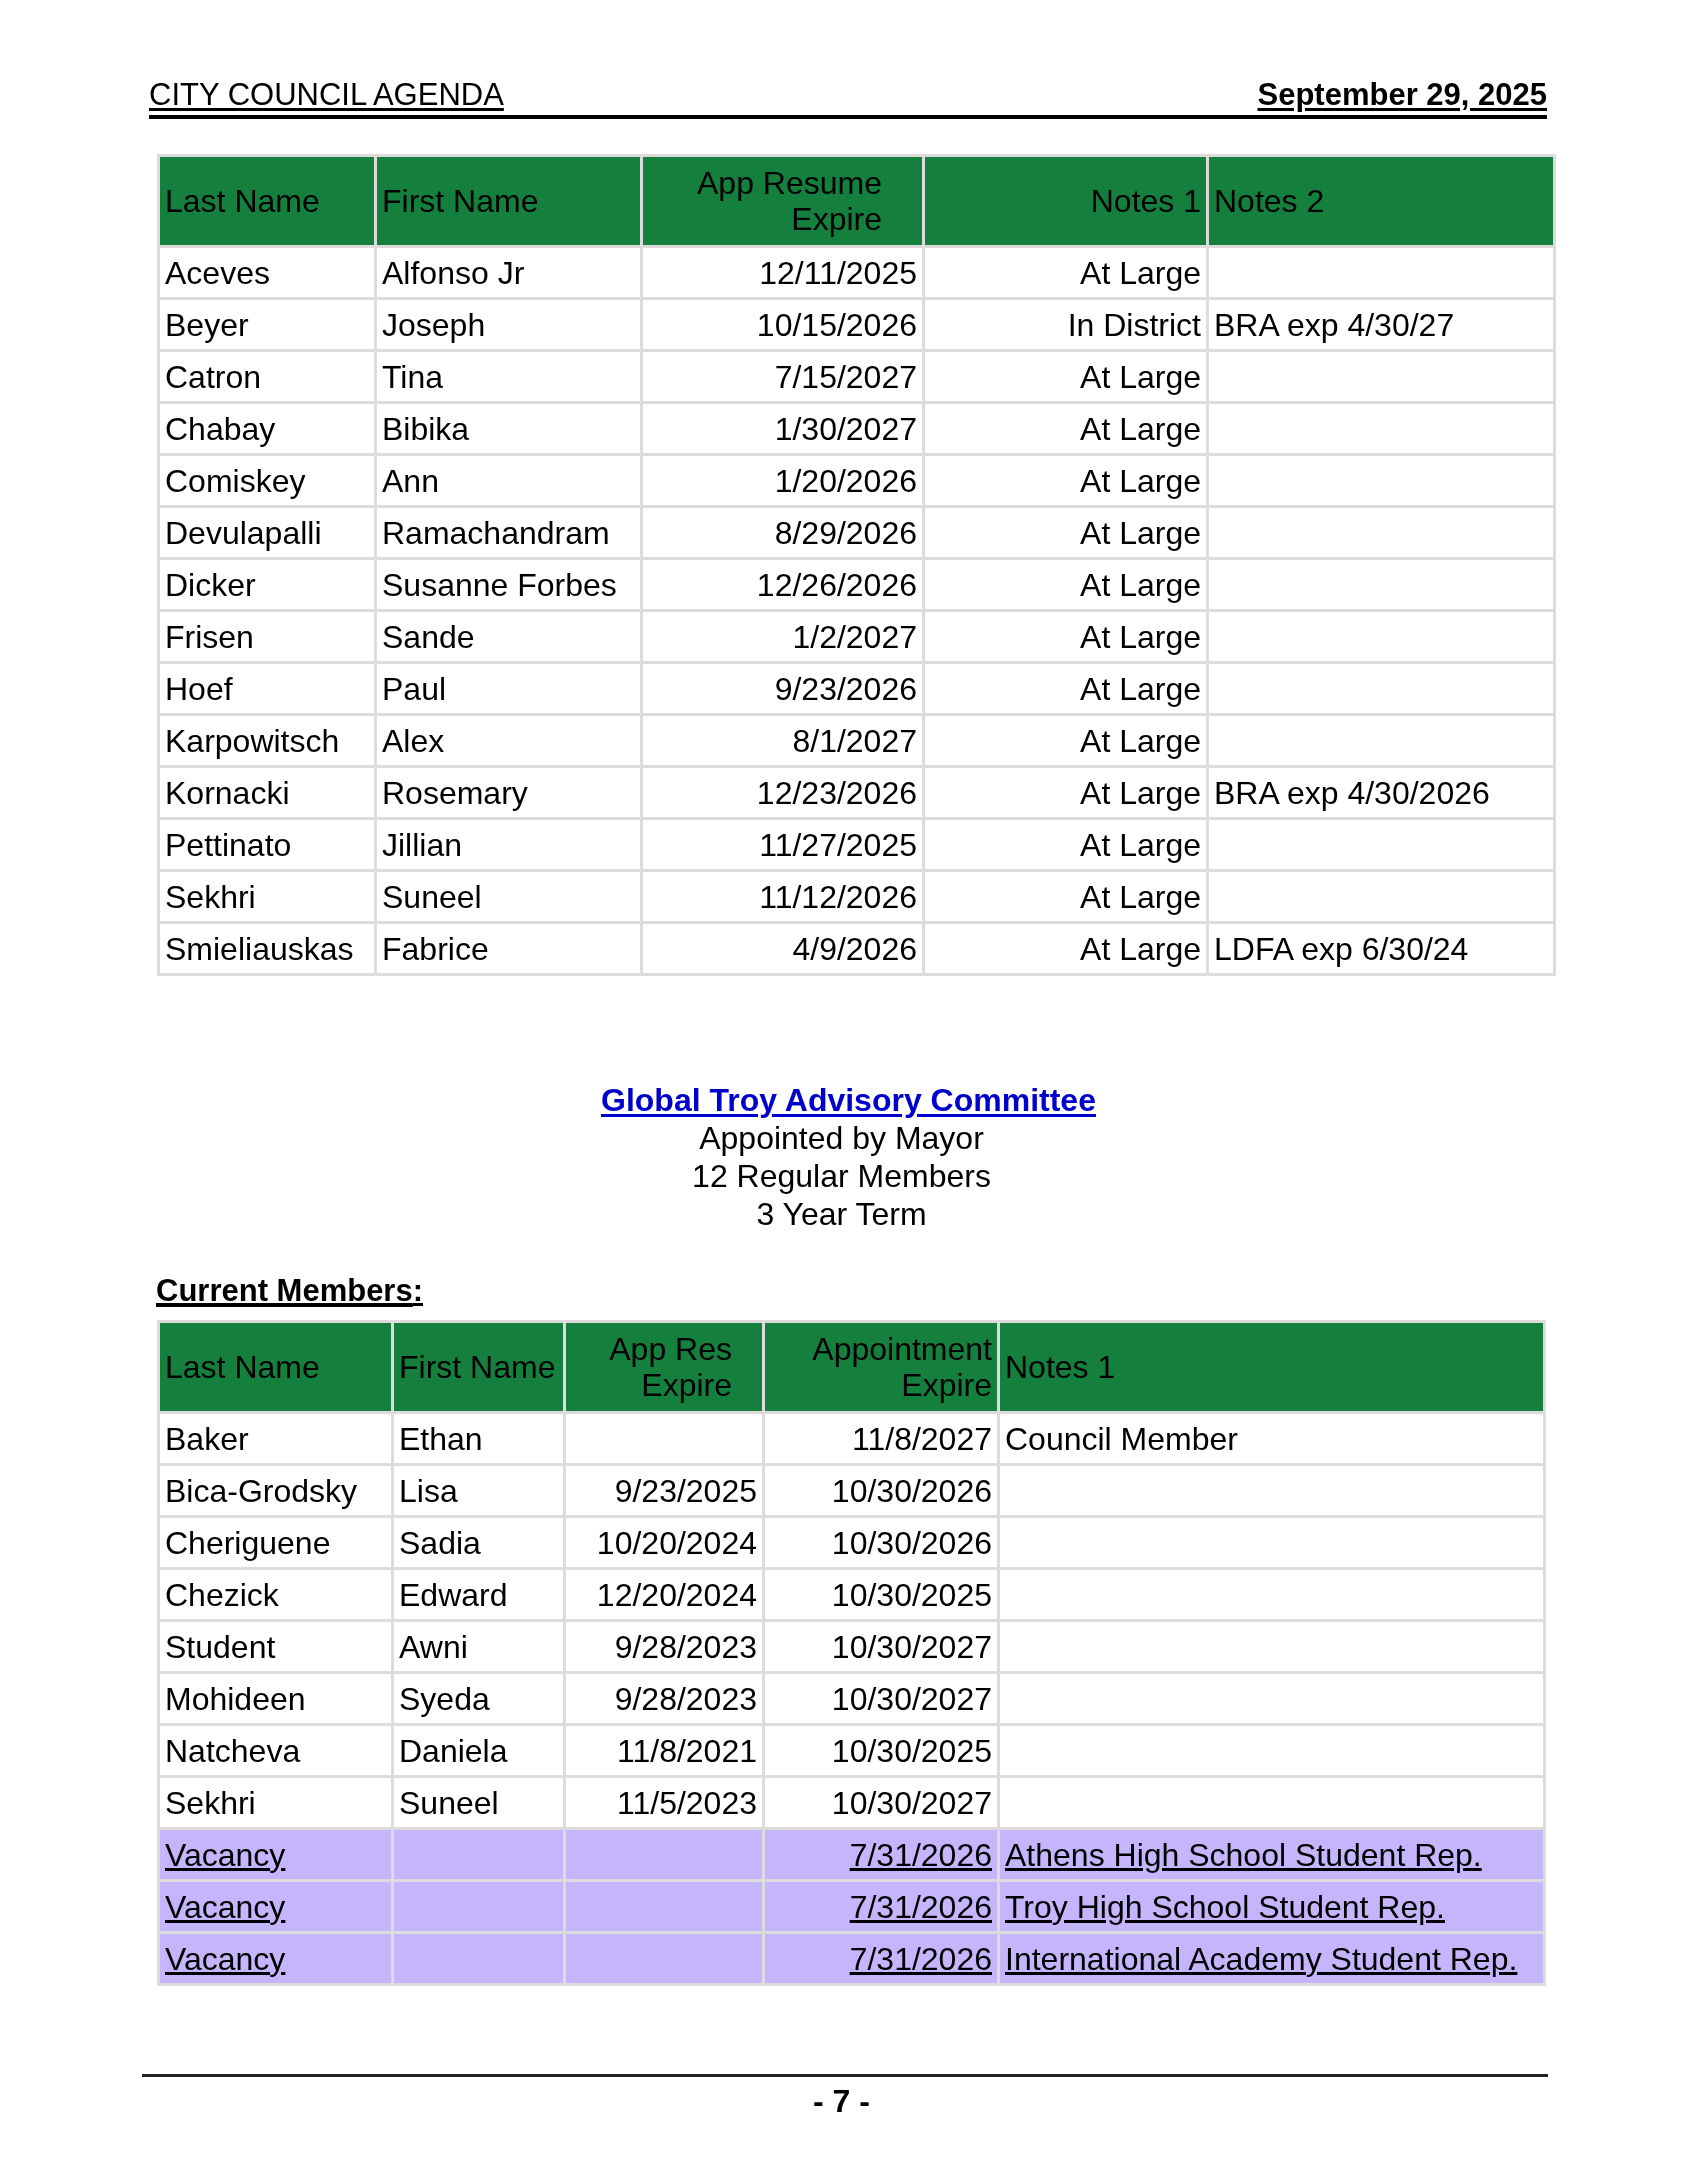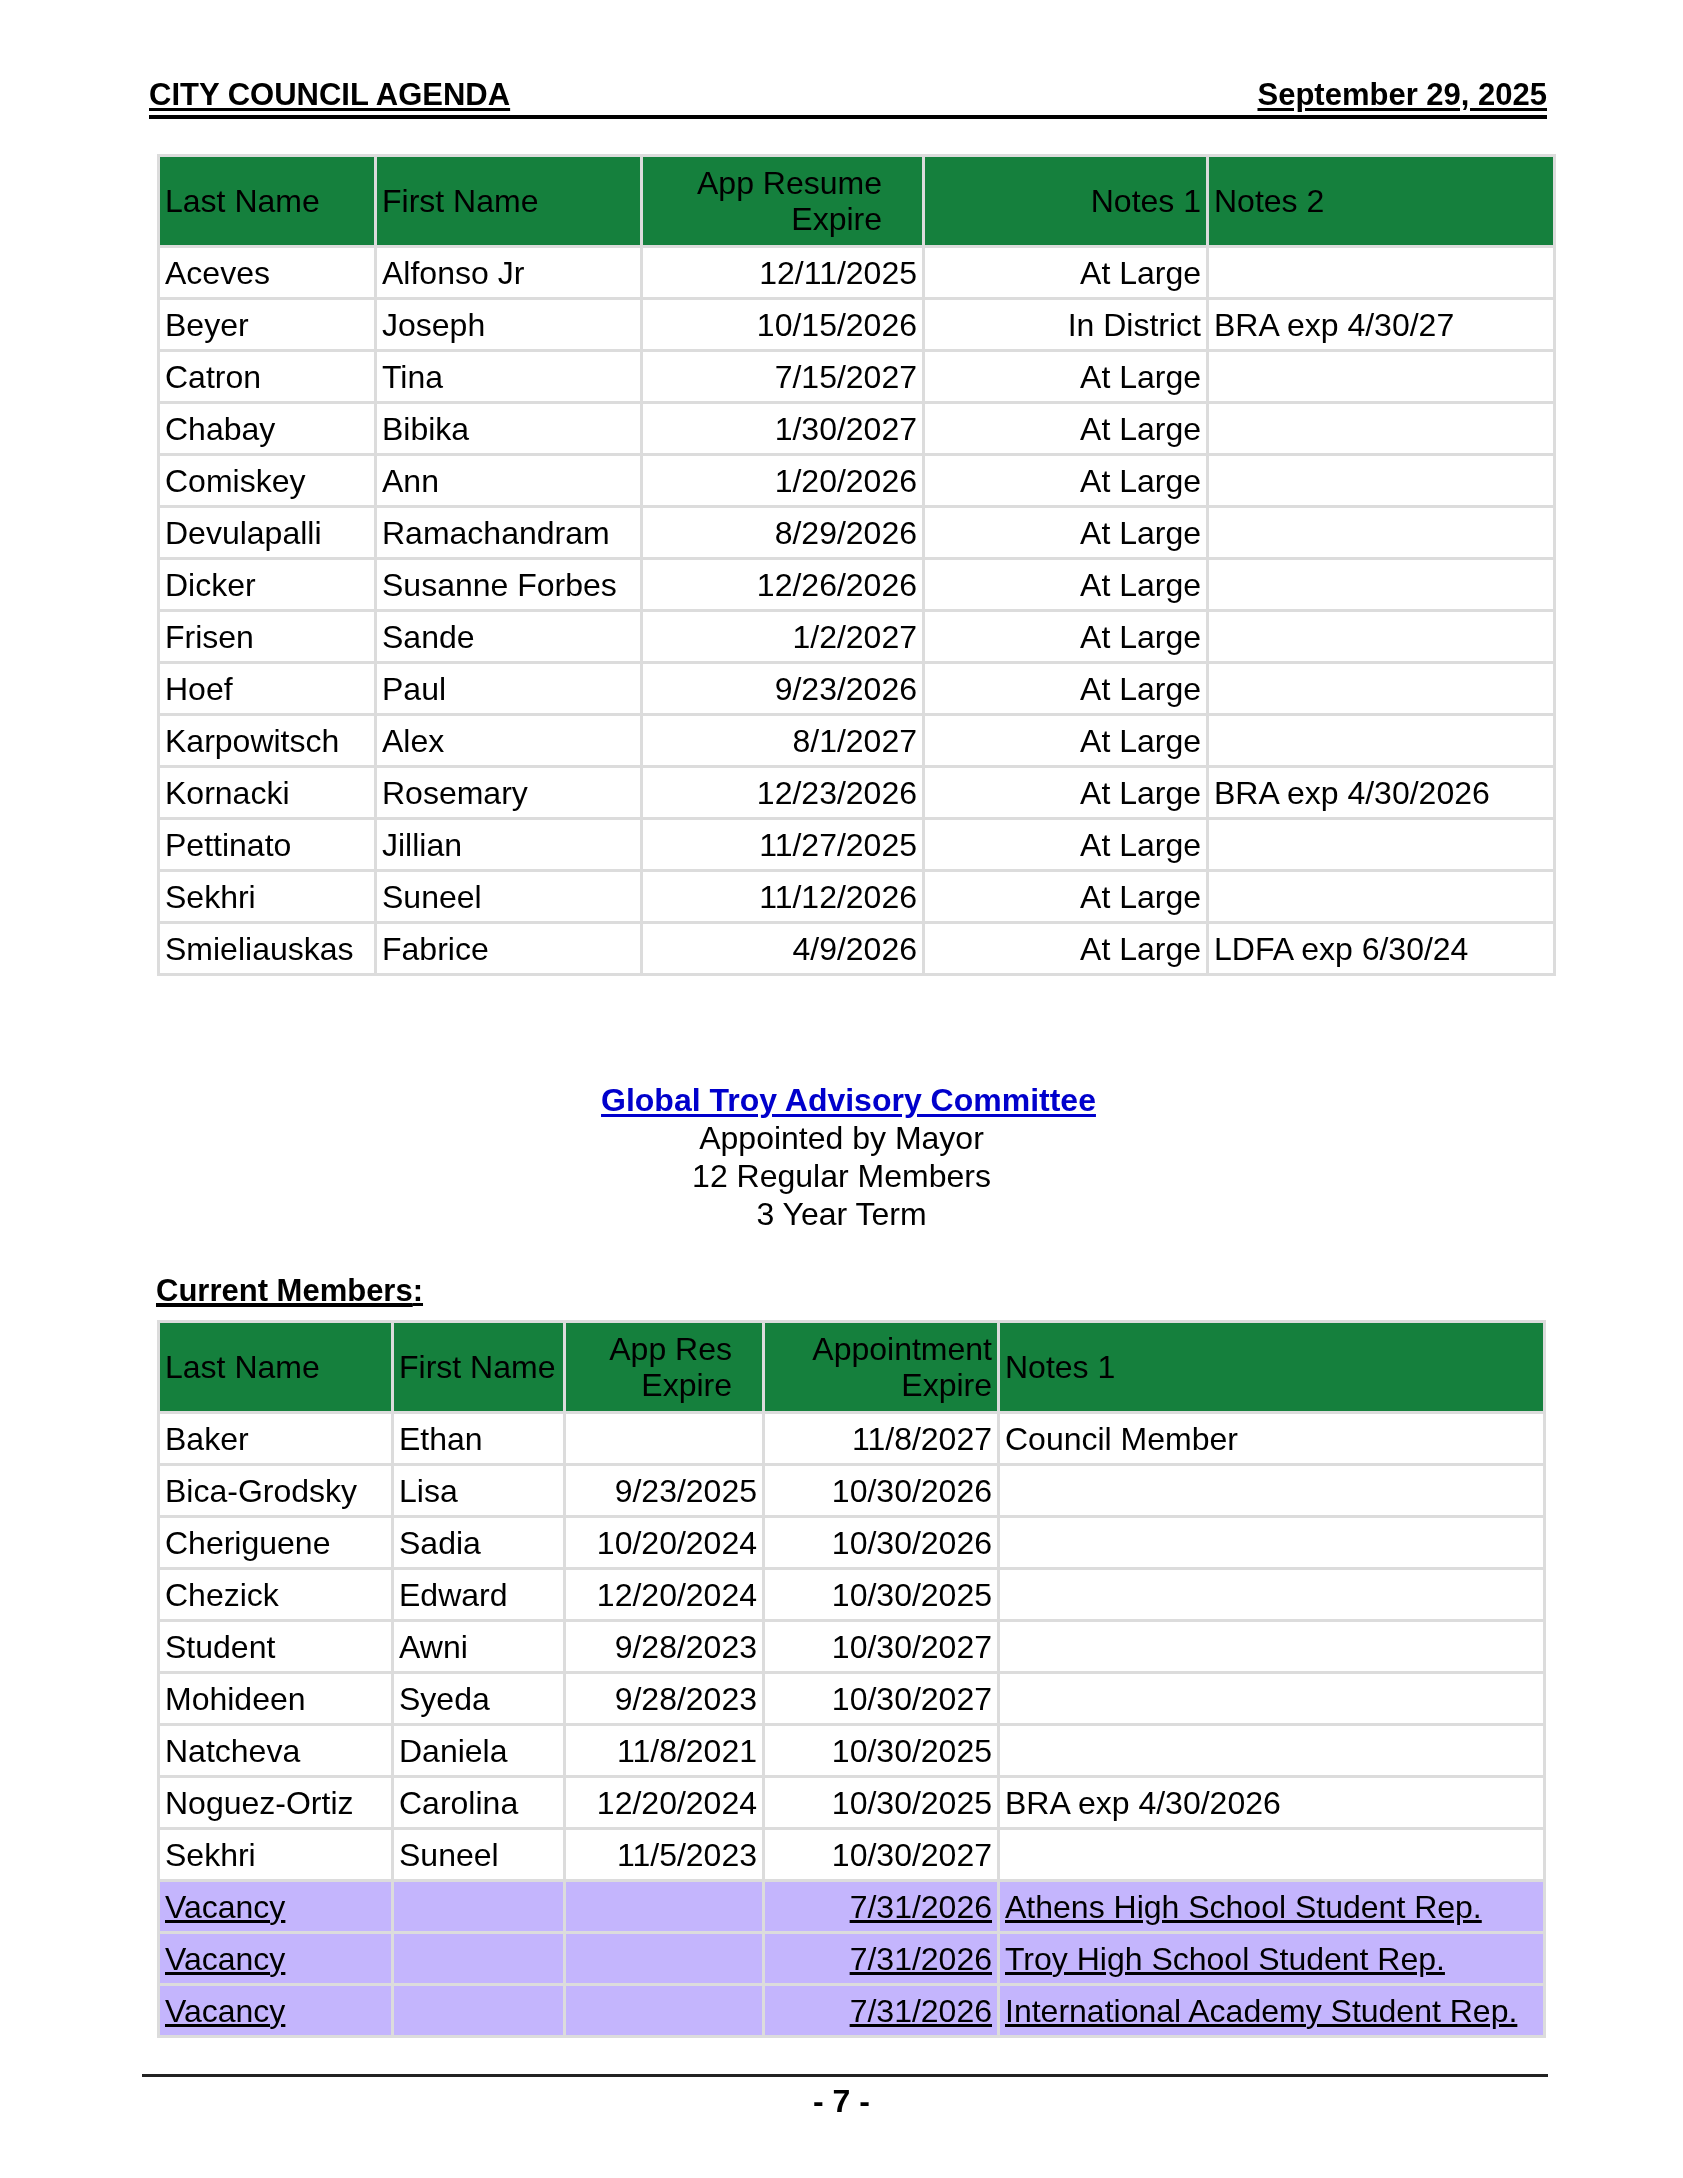--- a/index.html
+++ b/index.html
@@ -5,21 +5,21 @@
     html, body { margin: 0; padding: 0; background: #ffffff; }
     body {
       width: 1683px; height: 2178px; position: relative; overflow: hidden;
       font-family: "Liberation Sans", sans-serif; color: #000;
     }
     .page-header {
       position: absolute; left: 149px; top: 77px; width: 1398px; height: 38px;
       border-bottom: 4px solid #000;
     }
     .page-header .hl {
-      position: absolute; left: 0; top: 0; font-weight: bold; font-size: 31px;
+      position: absolute; left: 0; top: 0; font-weight: normal; font-size: 31px;
       text-decoration: underline; text-underline-offset: 3px;
     }
     .page-header .hr {
       position: absolute; right: 0; top: 0; font-weight: bold; font-size: 31px;
       text-decoration: underline; text-underline-offset: 3px;
     }
     table.grid {
       position: absolute; border-collapse: collapse; table-layout: fixed;
       font-size: 32px; background: #fff;
     }
@@ -257,27 +257,20 @@
         <td class="l"></td>
       </tr>
       <tr>
         <td class="l">Natcheva</td>
         <td class="l">Daniela</td>
         <td class="c">11/8/2021</td>
         <td class="c">10/30/2025</td>
         <td class="l"></td>
       </tr>
       <tr>
-        <td class="l">Noguez-Ortiz</td>
-        <td class="l">Carolina</td>
-        <td class="c">12/20/2024</td>
-        <td class="c">10/30/2025</td>
-        <td class="l">BRA exp 4/30/2026</td>
-      </tr>
-      <tr>
         <td class="l">Sekhri</td>
         <td class="l">Suneel</td>
         <td class="c">11/5/2023</td>
         <td class="c">10/30/2027</td>
         <td class="l"></td>
       </tr>
       <tr class="vac">
         <td class="l">Vacancy</td>
         <td class="l"></td>
         <td class="c"></td>

